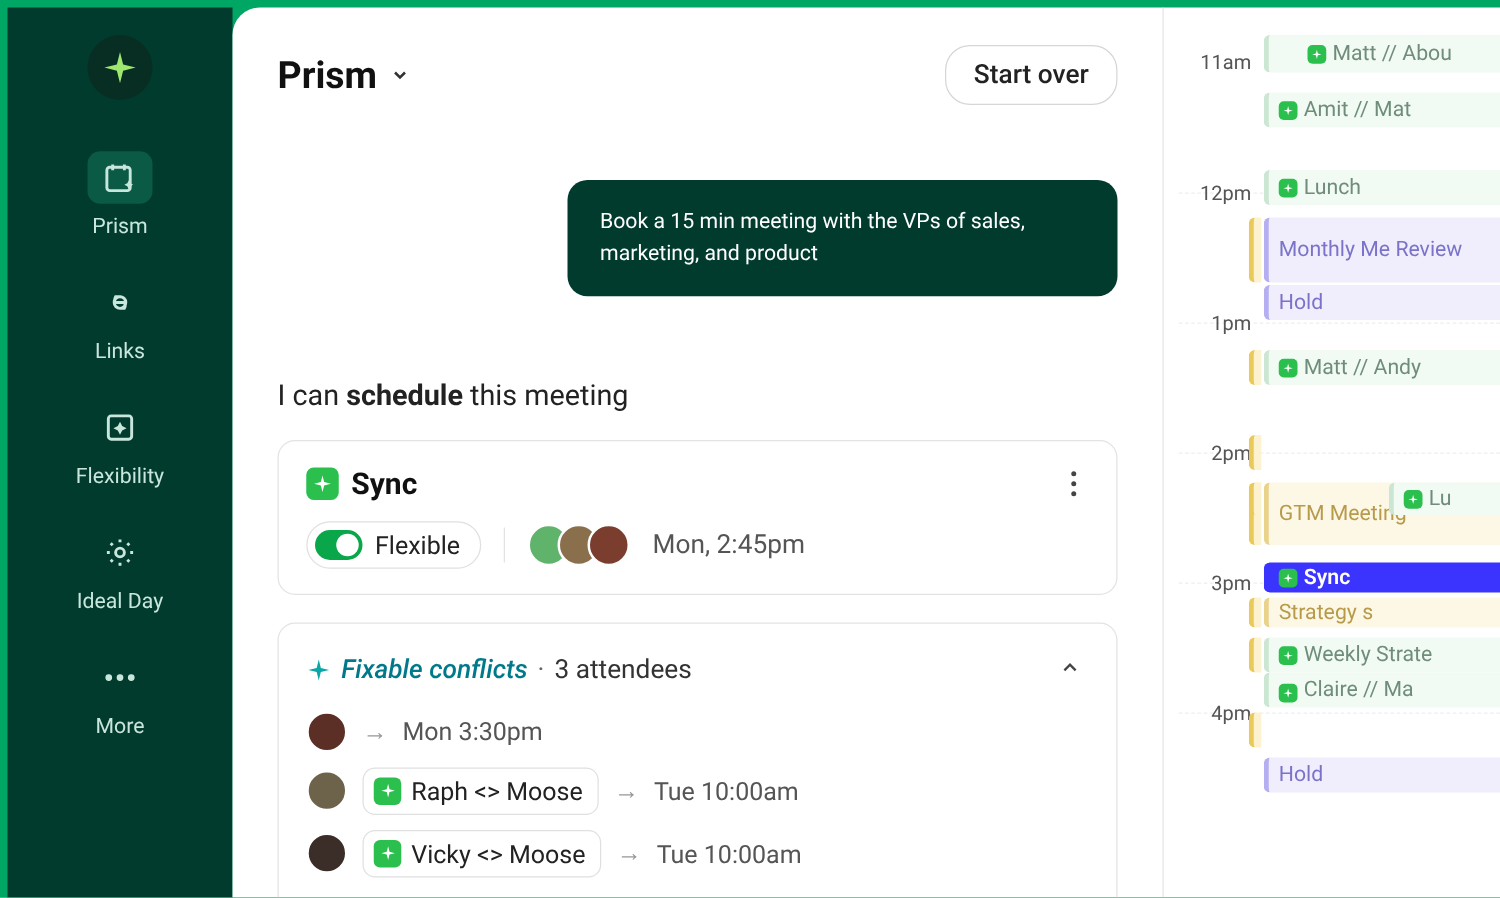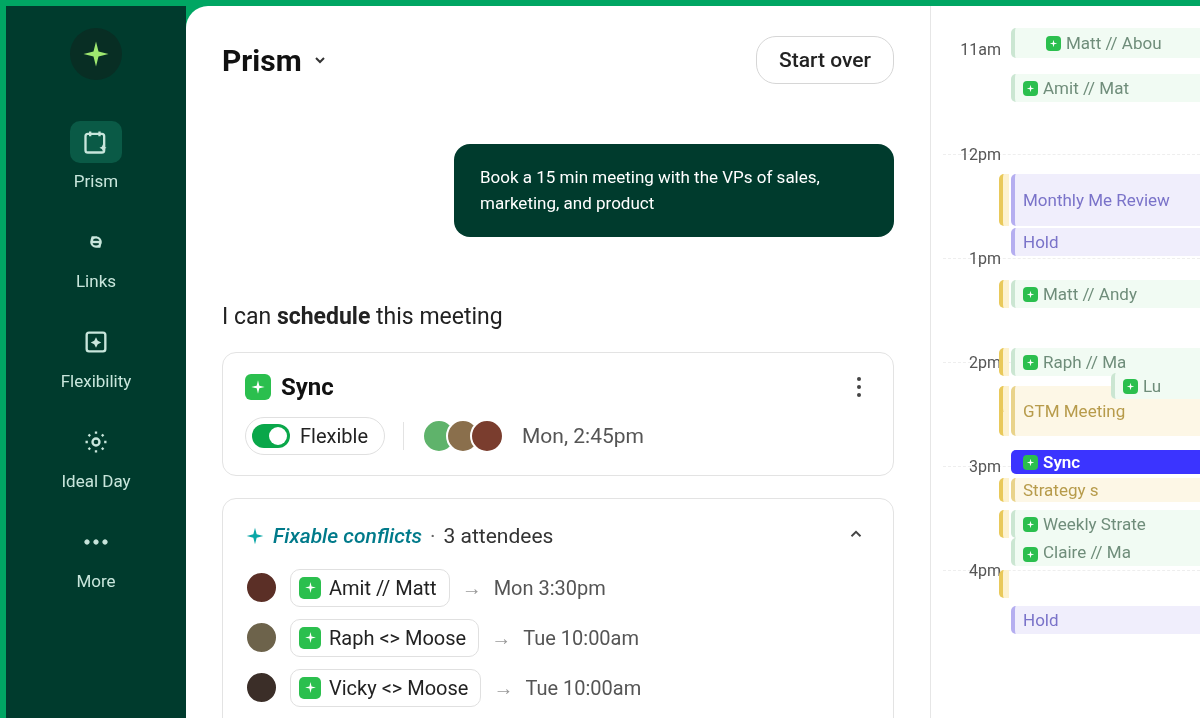--- a/index.html
+++ b/index.html
@@ -264,28 +264,20 @@
           <div class="chev">
             <svg width="18" height="18" viewBox="0 0 24 24" fill="none" stroke="#444" stroke-width="2.5">
                 <path d="M6 15l6-6 6 6"></path>
               </svg>
           </div>
         </div>
 
         <div id="conflict-rows">
             <div class="conflict-row">
               <div class="avatar small" style="background:#5b2f26"></div>
-              <div class="conflict-pill">
-                <span class="green-sparkle-badge small">
-                  <svg width="13" height="13" viewBox="0 0 24 24">
-                    <path d="M12 2 L14 10 L22 12 L14 14 L12 22 L10 14 L2 12 L10 10 Z" fill="#fff"></path>
-                  </svg>
-                </span>
-                <span>Amit // Matt</span>
-              </div>
               <span class="arrow">→</span>
               <span class="conflict-time">Mon 3:30pm</span>
             </div>
             <div class="conflict-row">
               <div class="avatar small" style="background:#6d634b"></div>
               <div class="conflict-pill">
                 <span class="green-sparkle-badge small">
                   <svg width="13" height="13" viewBox="0 0 24 24">
                     <path d="M12 2 L14 10 L22 12 L14 14 L12 22 L10 14 L2 12 L10 10 Z" fill="#fff"></path>
                   </svg>
@@ -343,50 +335,50 @@
             <span>Matt // Abou</span>
           </div>
           <div class="ev " style="top: 68px; height: 28px;">
             <span class="green-sparkle-badge tiny">
               <svg width="9" height="9" viewBox="0 0 24 24">
                 <path d="M12 2 L14 10 L22 12 L14 14 L12 22 L10 14 L2 12 L10 10 Z" fill="#fff"></path>
               </svg>
             </span>
             <span>Amit // Mat</span>
           </div>
+          <div class="ev " style="top: 130px; height: 28px;">
+            <span class="green-sparkle-badge tiny">
+              <svg width="9" height="9" viewBox="0 0 24 24">
+                <path d="M12 2 L14 10 L22 12 L14 14 L12 22 L10 14 L2 12 L10 10 Z" fill="#fff"></path>
+              </svg>
+            </span>
+            <span>Lunch</span>
+          </div>
           <div class="ev purple" style="top: 168px; height: 52px;">
             <span>Monthly Me Review</span>
           </div>
           <div class="ev yellow-strip" style="top: 168px; height: 52px; left: -12px; right: auto;"></div>
           <div class="ev purple" style="top: 222px; height: 28px;">
             <span>Hold</span>
           </div>
           <div class="ev " style="top: 274px; height: 28px;">
             <span class="green-sparkle-badge tiny">
               <svg width="9" height="9" viewBox="0 0 24 24">
                 <path d="M12 2 L14 10 L22 12 L14 14 L12 22 L10 14 L2 12 L10 10 Z" fill="#fff"></path>
               </svg>
             </span>
             <span>Matt // Andy</span>
           </div>
           <div class="ev yellow-strip" style="top: 274px; height: 28px; left: -12px; right: auto;"></div>
-          <div class="ev " style="top: 342px; height: 28px;">
-            <span class="green-sparkle-badge tiny">
-              <svg width="9" height="9" viewBox="0 0 24 24">
-                <path d="M12 2 L14 10 L22 12 L14 14 L12 22 L10 14 L2 12 L10 10 Z" fill="#fff"></path>
-              </svg>
-            </span>
-            <span>Raph // Ma</span>
-          </div>
           <div class="ev yellow-strip" style="top: 342px; height: 28px; left: -12px; right: auto;"></div>
           <div class="ev yellow" style="top: 380px; height: 50px;">
             <span>GTM Meeting</span>
           </div>
           <div class="ev yellow-strip" style="top: 380px; height: 50px; left: -12px; right: auto;"></div>
-          <div class="ev " style="top: 367px; height: 26px; left: 100px;">
+          <div class="ev " style="top: 380px; height: 26px; left: 100px;">
             <span class="green-sparkle-badge tiny">
               <svg width="9" height="9" viewBox="0 0 24 24">
                 <path d="M12 2 L14 10 L22 12 L14 14 L12 22 L10 14 L2 12 L10 10 Z" fill="#fff"></path>
               </svg>
             </span>
             <span>Lu</span>
           </div>
           <div class="ev yellow-strip" style="top: 380px; height: 26px; left: -12px; right: auto;"></div>
           <div class="ev active" style="top: 444px; height: 24px;">
             <span class="green-sparkle-badge tiny">

